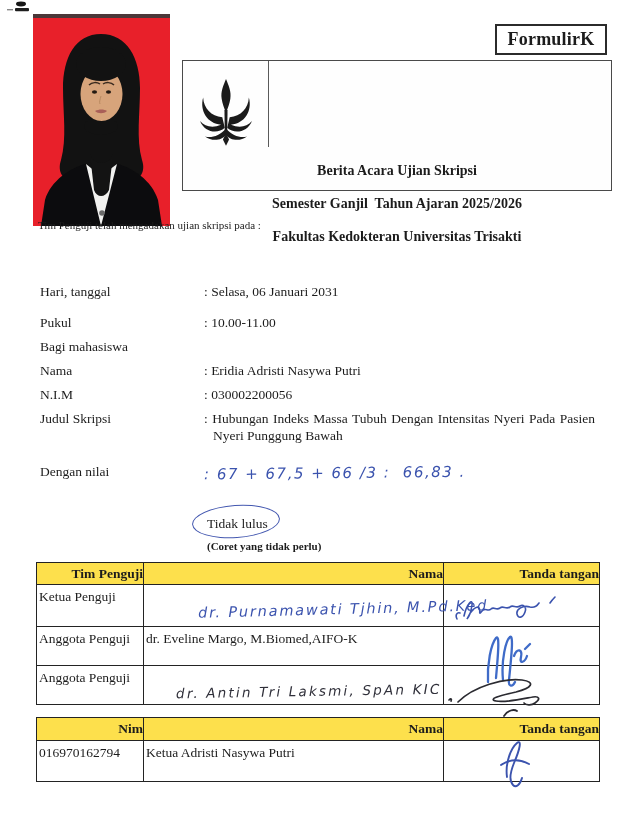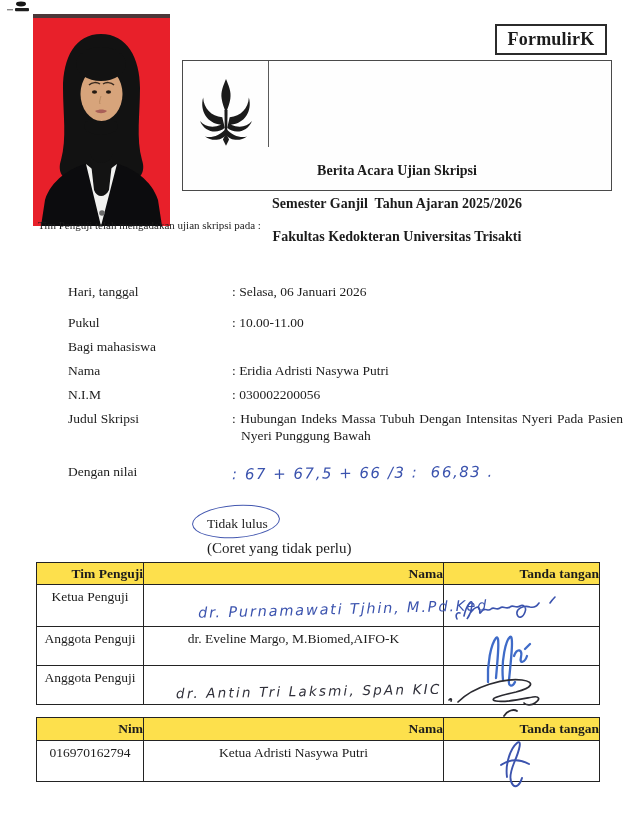--- a/index.html
+++ b/index.html
@@ -23,41 +23,41 @@
   .logo-cell{width:85px;border-right:1.5px solid #5a5a5a;display:flex;
     align-items:center;justify-content:center;}
   .logo-cell svg{margin-top:18px;}
   .title-cell{flex:1;text-align:center;font-weight:bold;font-size:14px;padding-top:17px;}
   .title-line{height:14px;line-height:14px;margin-bottom:19px;}
   .ws-pre{white-space:pre;}
 
   
   .intro{position:absolute;left:38px;top:219px;font-size:11px;}
   .frow{position:absolute;left:40px;font-size:13.5px;white-space:nowrap;}
-  .frow .lab{display:inline-block;width:164px;vertical-align:top;margin-left:28px;}
+  .frow .lab{display:inline-block;width:164px;vertical-align:top;}
   .fr-hari{top:284px}.fr-pukul{top:315px}.fr-bagi{top:339px}
   .fr-nama{top:363px}.fr-nim{top:387px}.fr-judul{top:411px}
   .fr-nilai{top:464px}.fr-hasil{top:492px}
   .judul-val{display:inline-block;width:382px;white-space:normal;text-align:justify;
     line-height:16.5px;padding-left:9px;text-indent:-9px;vertical-align:top;}
   .hand{font-family:"DejaVu Sans",sans-serif;font-style:italic;}
   .hand-nilai{color:#3b53ae;font-size:15px;letter-spacing:1.5px;white-space:pre;
     display:inline-block;transform:rotate(-0.6deg);}
   .fail-option{position:absolute;left:207px;top:516px;font-size:13.5px;}
-  .coret-note{position:absolute;left:207px;top:540px;font-size:15px;font-weight:normal;}
+  .coret-note{position:absolute;left:207px;top:540px;font-size:11px;font-weight:bold;}
   .pen-ellipse{position:absolute;left:192px;top:505px;width:86px;height:31px;
     border:1.6px solid #4458b0;border-radius:50%;transform:rotate(-4deg);}
 
   
   table.scan-table{position:absolute;left:36px;border-collapse:collapse;
     table-layout:fixed;width:563px;font-size:13.5px;}
   .etable{top:562px;} .stable{top:717px;}
   table.scan-table th{background:#FDE04C;border:1.5px solid #232323;font-weight:bold;
     text-align:right;padding:0;}
-  table.scan-table td{border:1.5px solid #232323;text-align:center;vertical-align:top;
+  table.scan-table td{border:1.5px solid #232323;text-align:left;vertical-align:top;
     padding:4px 2px 0 2px;}
   .etable th{height:21px;} .stable th{height:22px;}
 
   
   .hand-name-1{position:absolute;left:198px;top:601px;color:#3b53ae;font-size:14.5px;
     letter-spacing:1.8px;transform:rotate(-1.5deg);white-space:nowrap;}
   .hand-name-3{position:absolute;left:176px;top:683px;color:#30303a;font-size:13.5px;
     letter-spacing:2.2px;transform:rotate(-1deg);white-space:nowrap;}
   .sig{position:absolute;}
   .sig-ketua{left:455px;top:595px;}
@@ -114,21 +114,21 @@
     <div class="title-cell">
       <div class="title-line">Berita Acara Ujian Skripsi</div>
       <div class="title-line ws-pre">Semester Ganjil  Tahun Ajaran 2025/2026</div>
       <div class="title-line">Fakultas Kedokteran Universitas Trisakti</div>
     </div>
   </div>
 
   <div class="intro">Tim Penguji telah mengadakan ujian skripsi pada :</div>
 
   <div class="frow fr-hari">
-    <span class="lab">Hari, tanggal</span><span>: Selasa, 06 Januari 2026</span>
+    <span class="lab">Hari, tanggal</span><span>: Selasa, 06 Januari 2031</span>
   </div>
   <div class="frow fr-pukul">
     <span class="lab">Pukul</span><span>: 10.00-11.00</span>
   </div>
   <div class="frow fr-nama">
     <span class="lab">Nama</span><span>: Eridia Adristi Nasywa Putri</span>
   </div>
   <div class="frow fr-bagi">
     <span class="lab">Bagi mahasiswa</span>
   </div>

